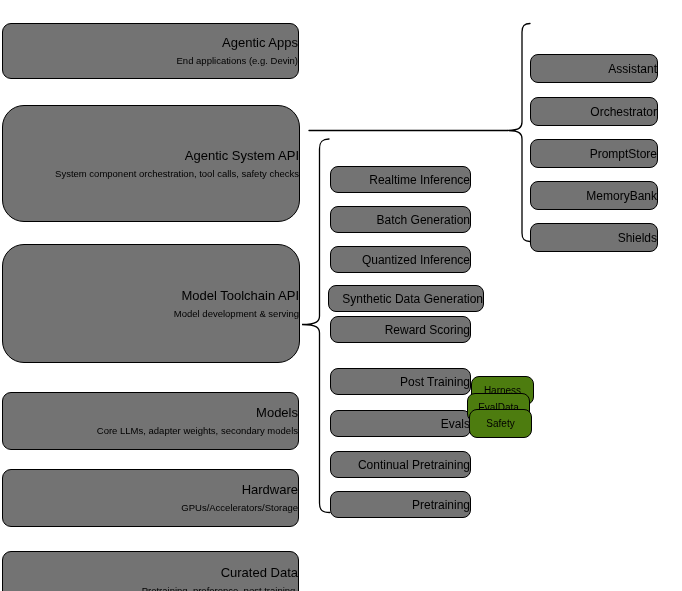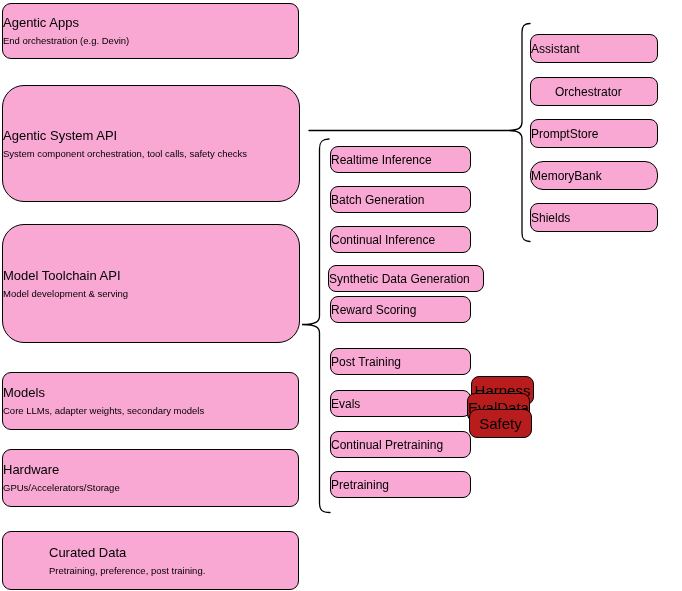--- a/index.html
+++ b/index.html
@@ -17,27 +17,28 @@
   }
   .connector-layer {
     position: absolute;
     left: 0; top: 0;
     width: 682px; height: 591px;
     pointer-events: none;
   }
   .node {
     position: absolute;
     box-sizing: border-box;
-    background: #f9a8d4;
+    background: #737373;
     border: 1.3px solid #000000;
     display: flex;
     flex-direction: column;
-    align-items: flex-start;
+    align-items: flex-end;
     justify-content: center;
     text-align: center;
+    margin-top: 20px;
   }
   .lnode { border-radius: 9px; }
   .lnode.bigradius { border-radius: 22px; }
   .lnode .title {
     font-size: 13px;
     line-height: 16px;
     white-space: nowrap;
   }
   .lnode .subtitle {
     font-size: 9.5px;
@@ -57,47 +58,47 @@
     left: 530px;
     width: 128px;
     height: 29px;
     border-radius: 8px;
     font-size: 12px;
     white-space: nowrap;
   }
   .pill {
     position: absolute;
     box-sizing: border-box;
-    background: #b91c1c;
+    background: #4d7c0f;
     border: 1.3px solid #000000;
     border-radius: 8px;
     height: 29px;
     width: 63px;
     display: flex;
     align-items: center;
     justify-content: center;
-    font-size: 15px;
+    font-size: 10px;
     line-height: 12px;
     white-space: nowrap;
   }
 </style>
 </head>
 <body>
 
 <div class="canvas">
 
   <svg class="connector-layer" width="682" height="591" viewBox="0 0 682 591" fill="none" stroke="#000000" stroke-width="1.3" stroke-linecap="round">
     <path d="M 329 139 C 322 139 319.5 142 319.5 149 L 319.5 316 C 319.5 321 317 324.5 302 324.5 C 317 324.5 319.5 328 319.5 333 L 319.5 503 C 319.5 510 322 512.5 330 512.5"></path>
     <path d="M 530 23.5 C 524 23.5 522 26 522 32 L 522 122 C 522 127 520 130.5 507 130.5 C 520 130.5 522 134 522 139 L 522 233 C 522 239 524 241.5 530 241.5"></path>
     <line x1="309" y1="130.5" x2="507" y2="130.5"></line>
   </svg>
 
   <div class="node lnode" style="left:2px; top:3px; width:297px; height:56px;">
     <span class="title">Agentic Apps</span>
-    <span class="subtitle">End orchestration (e.g. Devin)</span>
+    <span class="subtitle">End applications (e.g. Devin)</span>
   </div>
 
   <div class="node lnode bigradius" style="left:2px; top:85px; width:298px; height:117px;">
     <span class="title">Agentic System API</span>
     <span class="subtitle">System component orchestration, tool calls, safety checks</span>
   </div>
 
   <div class="node lnode bigradius" style="left:2px; top:224px; width:298px; height:119px;">
     <span class="title">Model Toolchain API</span>
     <span class="subtitle">Model development &amp; serving</span>
@@ -113,31 +114,31 @@
     <span class="subtitle">GPUs/Accelerators/Storage</span>
   </div>
 
   <div class="node lnode" style="left:2px; top:531px; width:297px; height:59px;padding-left:46px;">
     <span class="title">Curated Data</span>
     <span class="subtitle">Pretraining, preference, post training.</span>
   </div>
 
   <div class="node mnode" style="top:146px;">Realtime Inference</div>
   <div class="node mnode" style="top:186px;">Batch Generation</div>
-  <div class="node mnode" style="top:226px;">Continual Inference</div>
+  <div class="node mnode" style="top:226px;">Quantized Inference</div>
   <div class="node mnode" style="top:265px; left:328px; width:156px;">Synthetic Data Generation</div>
   <div class="node mnode" style="top:296px;">Reward Scoring</div>
   <div class="node mnode" style="top:348px;">Post Training</div>
   <div class="node mnode" style="top:390px;">Evals</div>
   <div class="node mnode" style="top:431px;">Continual Pretraining</div>
   <div class="node mnode" style="top:471px;">Pretraining</div>
 
   <div class="pill" style="left:471px; top:376px;">Harness</div>
   <div class="pill" style="left:467px; top:393px;">EvalData</div>
   <div class="pill" style="left:469px; top:409px;">Safety</div>
 
   <div class="node rnode" style="top:34px;">Assistant</div>
   <div class="node rnode" style="top:77px;padding-left:24px;">Orchestrator</div>
   <div class="node rnode" style="top:119px;">PromptStore</div>
-  <div class="node rnode" style="top:161px;border-radius:13px;">MemoryBank</div>
+  <div class="node rnode" style="top:161px;">MemoryBank</div>
   <div class="node rnode" style="top:203px;">Shields</div>
 
 </div>
 
 </body></html>

